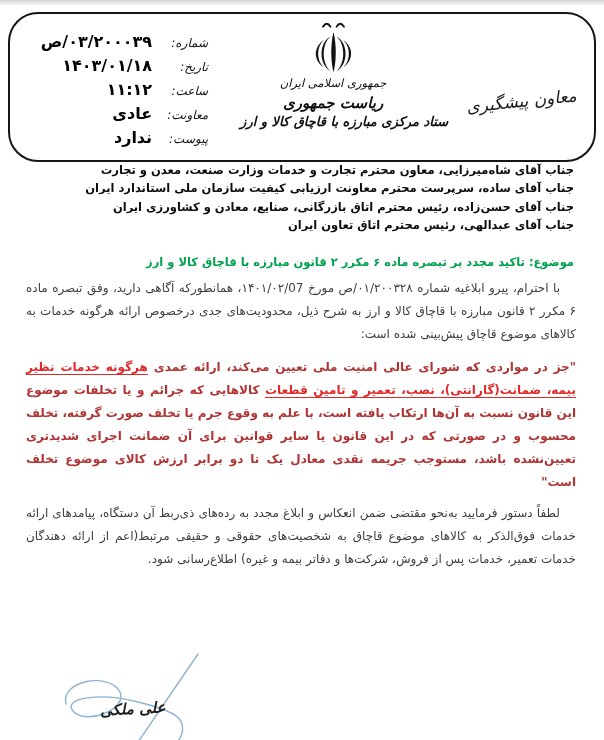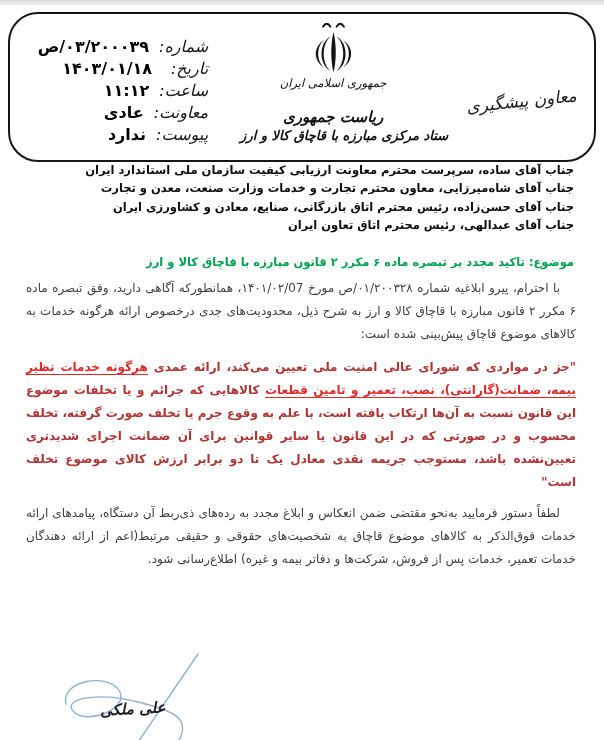--- a/index.html
+++ b/index.html
@@ -11,26 +11,26 @@
   .letterhead{position:absolute;top:12px;left:8px;right:8px;height:146px;
      border:2px solid #161616;border-radius:30px;direction:rtl;
      display:flex;align-items:stretch;background:#fff;}
   .lh-right{width:168px;display:flex;align-items:center;justify-content:center;padding-top:28px;}
   .deputy-script{font-style:italic;font-weight:500;font-size:17px;color:#1b1b1b;
      transform:rotate(-6deg);white-space:nowrap;}
   .lh-center{flex:1;display:flex;flex-direction:column;align-items:center;justify-content:flex-start;
      padding-top:4px;}
   .emblem{height:54px;margin-top:2px;}
   .org1{font-style:italic;font-size:11.5px;color:#101010;margin-top:2px;}
-  .org2{font-style:italic;font-weight:bold;font-size:15px;color:#101010;margin-top:18px;}
+  .org2{font-style:italic;font-weight:bold;font-size:15px;color:#101010;margin-top:4px;}
   .org3{font-style:italic;font-weight:bold;font-size:13px;color:#101010;margin-top:2px;white-space:nowrap;margin-left:22px;}
   .lh-left{width:212px;padding:16px 10px 10px 14px;display:flex;flex-direction:column;
      justify-content:center;gap:3px;}
   .meta-row{display:flex;direction:rtl;align-items:baseline;gap:10px;line-height:19px;}
-  .meta-label{font-style:italic;font-size:16px;color:#151515;min-width:46px;}
+  .meta-label{font-style:italic;font-size:12px;color:#151515;min-width:46px;}
   .meta-value{font-weight:bold;font-size:16px;color:#000;}
   
   .bismillah{margin-top:20px;text-align:center;font-weight:bold;font-size:11px;color:#1a1a1a;}
   .slogan{margin-top:5px;text-align:center;font-weight:bold;font-size:12px;color:#111;}
   
   .recipients{direction:rtl;margin:16px 30px 0 28px;text-align:right;}
   .recipient{font-weight:bold;font-size:11.5px;color:#0d0d0d;line-height:18.5px;white-space:nowrap;}
   
   .subject{direction:rtl;margin:15px 30px 0 28px;text-align:right;font-weight:bold;
      font-size:11.5px;white-space:nowrap;}
@@ -97,22 +97,22 @@
 
   <div class="bismillah">باسمه تعالی</div>
   <div class="slogan">«جهش تولید با مشارکت مردم»</div>
 
   <div class="recipients">
     <div class="recipient">جناب آقای استادهاشمی، رئیس کل محترم بیمه مرکزی جمهوری اسلامی ایران</div>
     <div class="recipient">جناب آقای اصانلو، رییس محترم سازمان تعزیرات حکومتی</div>
     <div class="recipient">جناب آقای فرهیدزاده، رئیس محترم سازمان حمایت مصرف‌کنندگان و تولیدکنندگان</div>
     <div class="recipient">جناب آقای ضیغمی، رئیس محترم سازمان توسعه تجارت ایران</div>
     <div class="recipient">جناب آقای برادران ، معاون محترم صنایع عمومی وزارت صنعت، معدن و تجارت</div>
+    <div class="recipient">جناب آقای شاه‌میرزایی، معاون محترم تجارت و خدمات وزارت صنعت، معدن و تجارت</div>
     <div class="recipient">جناب آقای ساده، سرپرست محترم معاونت ارزیابی کیفیت سازمان ملی استاندارد ایران</div>
-    <div class="recipient">جناب آقای شاه‌میرزایی، معاون محترم تجارت و خدمات وزارت صنعت، معدن و تجارت</div>
     <div class="recipient">جناب آقای حسن‌زاده، رئیس محترم اتاق بازرگانی، صنایع، معادن و کشاورزی ایران</div>
     <div class="recipient">جناب آقای عبدالهی، رئیس محترم اتاق تعاون ایران</div>
   </div>
 
   <div class="subject" id="subject-line" style="color: rgb(0, 161, 79); margin-top: 20px;">موضوع: تاکید مجدد بر تبصره ماده ۶ مکرر ۲ قانون مبارزه با قاچاق کالا و ارز</div>
 
   <p class="para">با احترام، پیرو ابلاغیه شماره ۰۱/۲۰۰۳۲۸/ص مورخ ۱۴۰۱/۰۲/07، همانطورکه آگاهی دارید، وفق تبصره ماده ۶ مکرر ۲ قانون مبارزه با قاچاق کالا و ارز به شرح ذیل، محدودیت‌های جدی درخصوص ارائه هرگونه خدمات به کالاهای موضوع قاچاق پیش‌بینی شده است:</p>
 
   <p class="quote" id="law-quote" style="color: rgb(176, 52, 52);"><span>"جز در مواردی که شورای عالی امنیت ملی تعیین می‌کند، ارائه عمدی </span><span class="hl" style="color: rgb(224, 42, 42);">هرگونه خدمات نظیر بیمه، ضمانت(گارانتی)، نصب، تعمیر و تامین قطعات</span><span> کالاهایی که جرائم و یا تخلفات موضوع این قانون نسبت به آن‌ها ارتکاب یافته است، با علم به وقوع جرم یا تخلف صورت گرفته، تخلف محسوب و در صورتی که در این قانون یا سایر قوانین برای آن ضمانت اجرای شدیدتری تعیین‌نشده باشد، مستوجب جریمه نقدی معادل یک تا دو برابر ارزش کالای موضوع تخلف است"</span></p>
 

